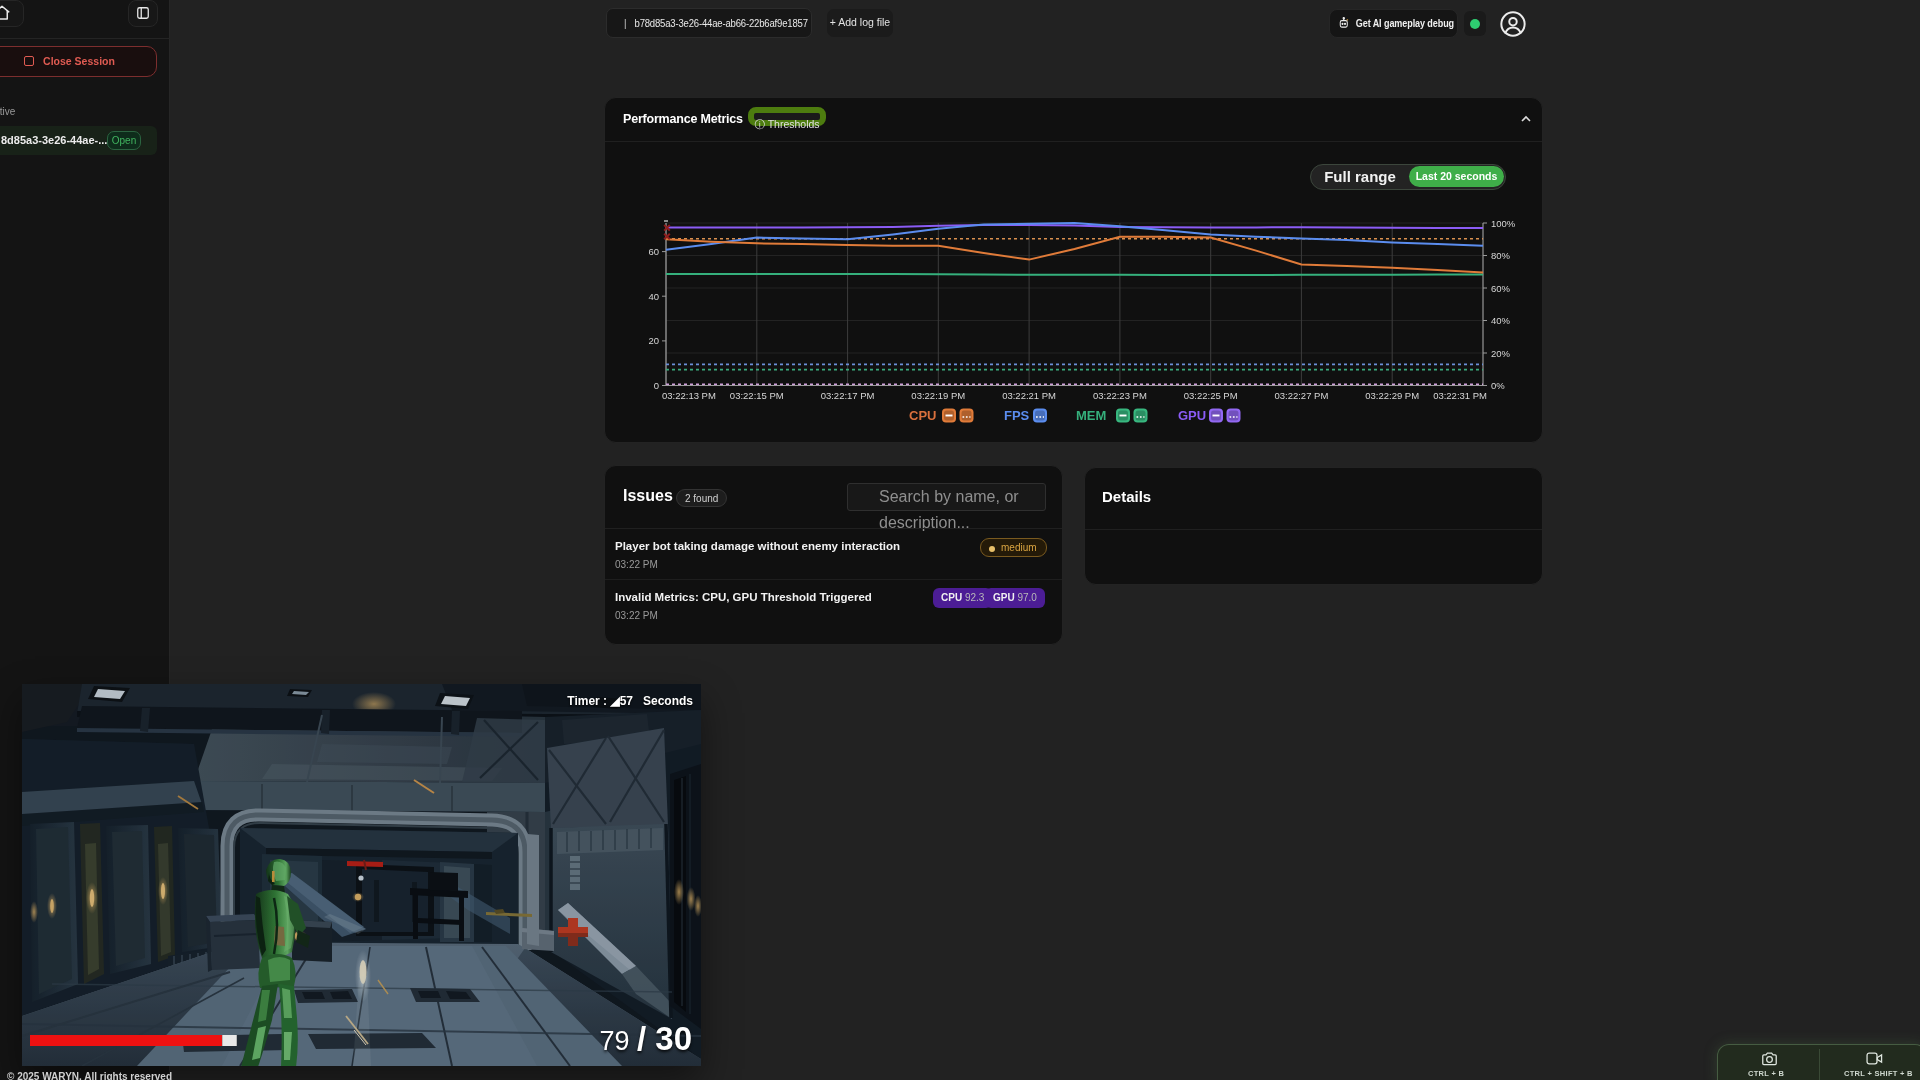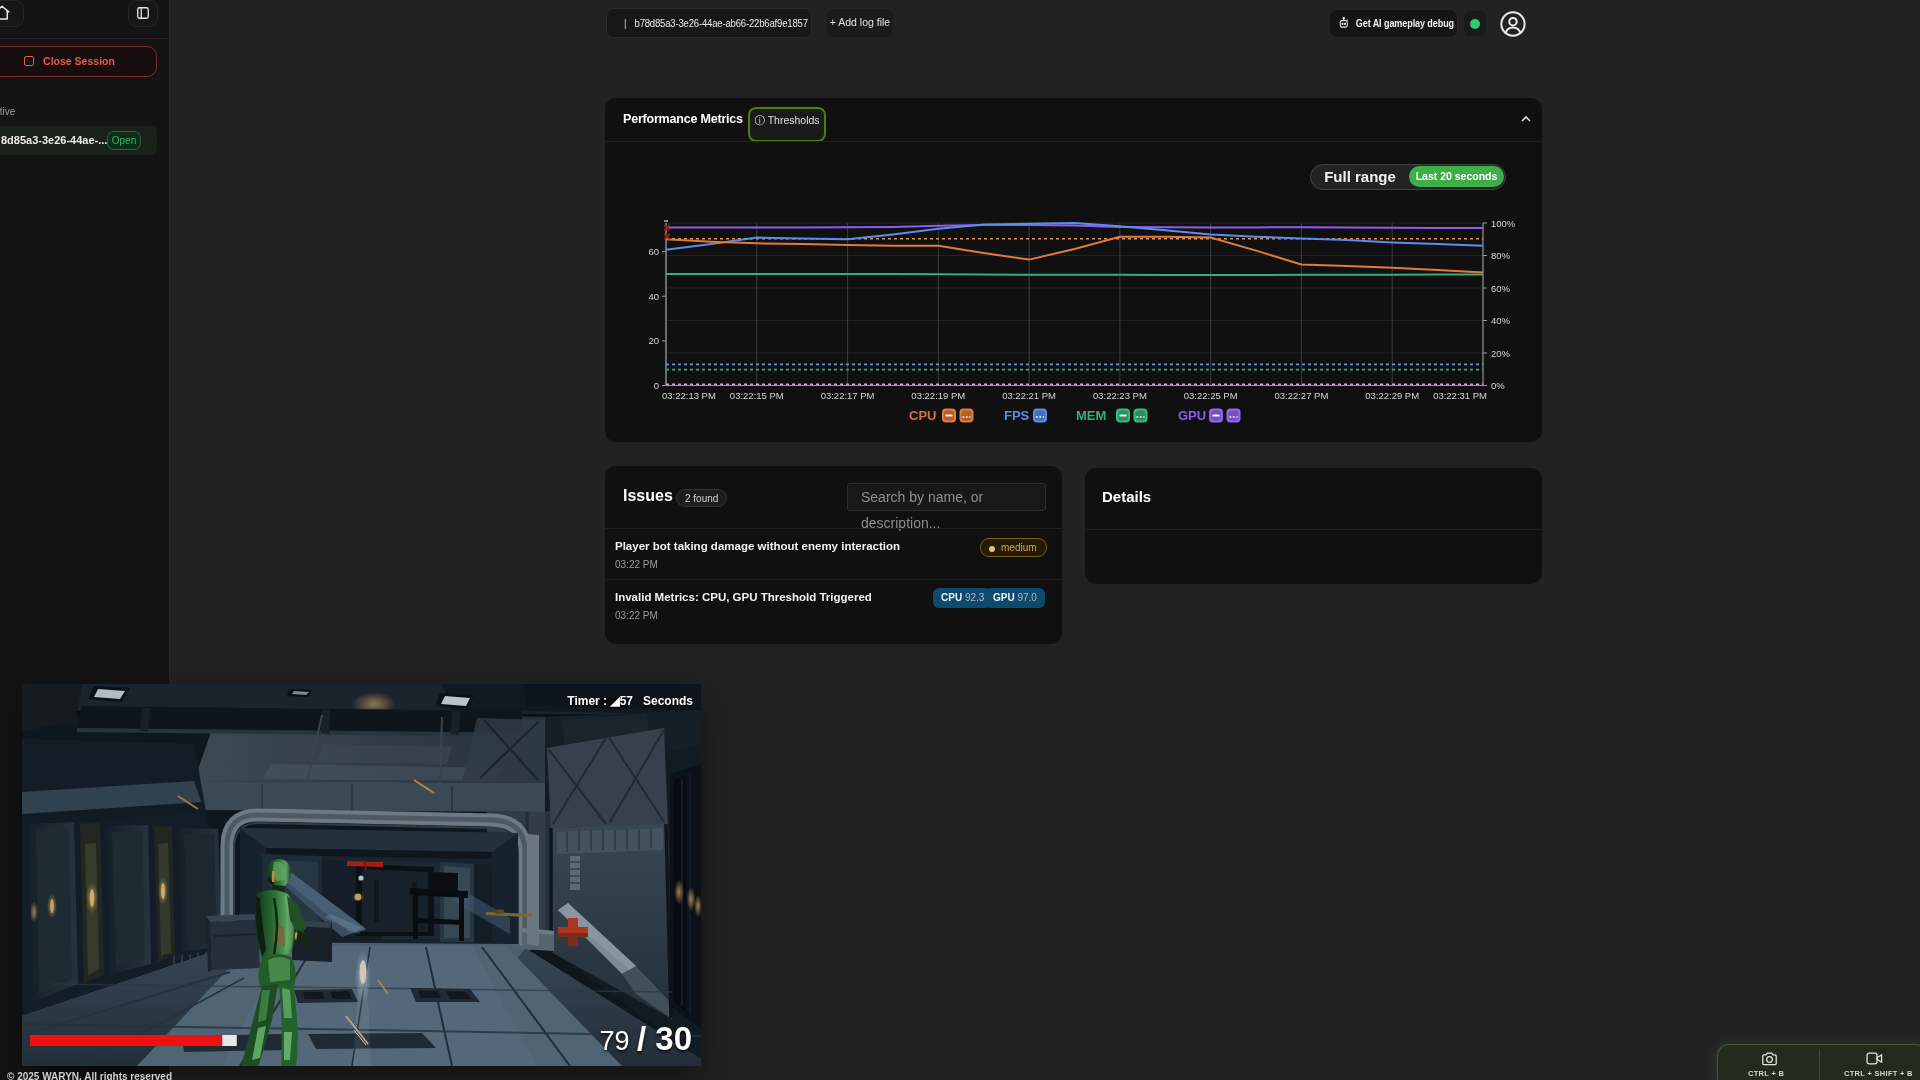--- a/index.html
+++ b/index.html
@@ -41,51 +41,51 @@
     white-space:nowrap; overflow:hidden; }
   #greenchip { position:absolute; left:1464px; top:11px; width:22px; height:25px;
     background:#1a1a1a; border-radius:6px; }
   #greenchip .dot { position:absolute; left:6px; top:8px; width:10px; height:10px;
     border-radius:50%; background:#2ecc71; }
 
   
   .card { position:absolute; background:#101010; border:1px solid #232323; border-radius:12px; }
   #perf-card { left:604px; top:97px; width:939px; height:346px; }
   #perf-title { position:absolute; left:18px; top:14px; font-size:12.5px; letter-spacing:-0.2px; font-weight:bold; color:#fff; white-space:nowrap; }
-  #thresholds { position:absolute; left:143px; top:9px; width:78px; height:35px;
-    background:#1a1a1a; border:2px solid #4d7c0f; border-radius:8px;
+  #thresholds { position:absolute; left:143px; top:9px; width:78px; height:19px;
+    background:#1a1a1a; border:6px solid #4d7c0f; border-radius:8px;
     color:#e0e0e0; font-size:10.5px; text-align:center; line-height:23px; }
   #perf-head-div { position:absolute; left:0; top:43px; width:937px; height:1px; background:#202020; }
   #caret { position:absolute; left:916px; top:16px; width:10px; height:10px; }
   #toggle { position:absolute; left:705px; top:66px; width:196px; height:26px;
     background:#232323; border:1.5px solid #3c463c; border-radius:14px; }
   #toggle .fr { position:absolute; left:0; top:0; width:98px; height:24px; color:#f2f2f2;
     font-size:15px; font-weight:bold; text-align:center; line-height:24px; }
   #toggle .l20 { position:absolute; left:98px; top:1px; width:95px; height:21px;
     background:#3fae49; border-radius:11px; color:#fff; font-size:10.5px; font-weight:bold;
     text-align:center; line-height:21px; }
 
   #issues-card { left:604px; top:465px; width:459px; height:180px; }
   #issues-title { position:absolute; left:18px; top:21px; font-size:16px; font-weight:bold; color:#fff; }
   #found-badge { position:absolute; left:71px; top:23px; height:18px; padding:0 8px;
     background:#1d1d1d; border:1px solid #333; border-radius:9px; color:#cfcfcf;
     font-size:10px; line-height:17px; }
   #search { position:absolute; left:242px; top:17px; width:199px; height:28px;
     background:#181818; border:1px solid #2f2f2f; border-radius:3px;
-    color:#8f8f8f; font-size:14px; line-height:26px; padding-left:13px; }
+    color:#8f8f8f; font-size:16px; line-height:26px; padding-left:31px; }
   #issues-div { position:absolute; left:0; top:62px; width:457px; height:1px; background:#202020; }
   .irow-title { position:absolute; color:#f2f2f2; font-size:11.5px; font-weight:bold; }
   .irow-time { position:absolute; color:#9a9a9a; font-size:10px; }
   #med-badge { position:absolute; left:375px; top:72px; height:19px; padding:0 9px 0 20px;
     background:#241a08; border:1px solid #7a5a1f; border-radius:9px; color:#d9a441;
     font-size:10px; line-height:18px; }
   #med-badge:before { content:""; position:absolute; left:8px; top:7px; width:6px; height:6px;
     border-radius:50%; background:#e8c06a; }
   #row-div { position:absolute; left:0; top:113px; width:457px; height:1px; background:#1e1e1e; }
-  .chip { position:absolute; height:20px; background:#0c4a6e; border-radius:6px;
+  .chip { position:absolute; height:20px; background:#4c1d95; border-radius:6px;
     font-size:10px; line-height:19px; padding:0 8px; color:#b9b9b9; }
   .chip b { color:#f0f0f0; }
 
   #details-card { left:1084px; top:467px; width:459px; height:118px; }
   #details-title { position:absolute; left:17px; top:20px; font-size:15px; font-weight:bold; color:#fff; }
   #details-div { position:absolute; left:0; top:61px; width:457px; height:1px; background:#202020; }
   #details-inner { position:absolute; left:8px; top:67px; width:441px; height:43px;
     background:#161616; border-radius:8px; color:#c9c9c9; font-size:11.5px;
     text-align:center; line-height:43px; }
 

